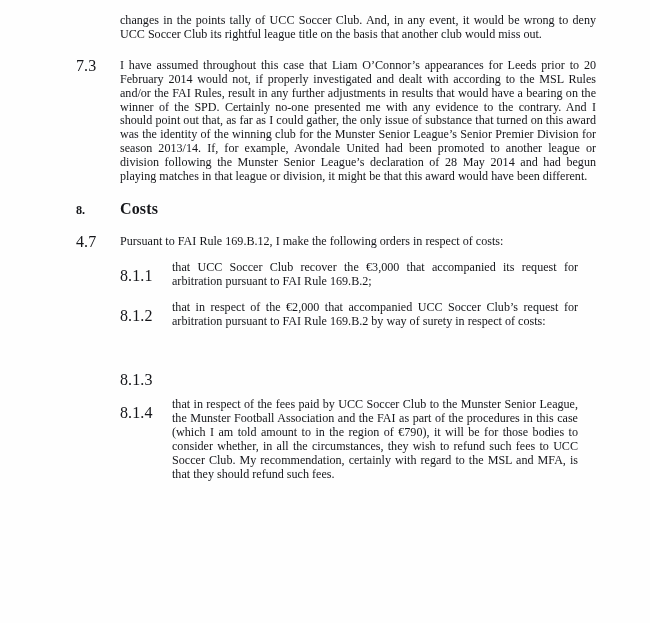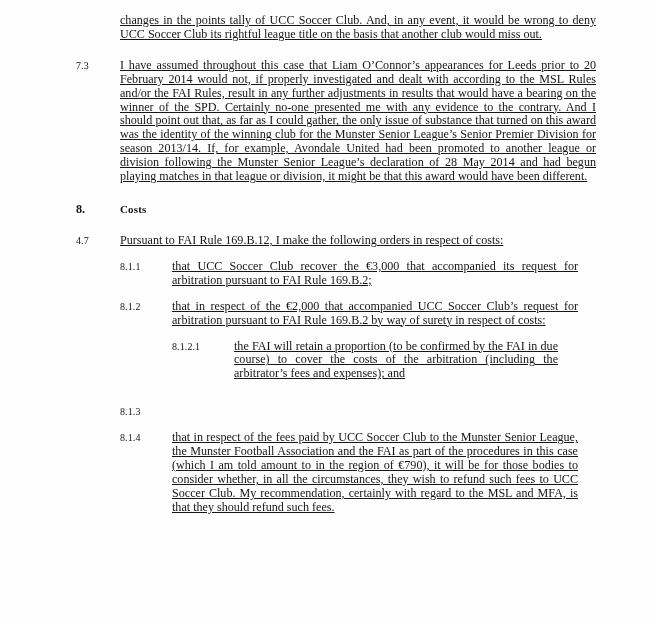--- a/index.html
+++ b/index.html
@@ -27,65 +27,65 @@
 
   
   .blk {
     display: flex;
     align-items: flex-start;
     width: 100%;
     box-sizing: border-box;
   }
   .num {
     flex: 0 0 auto;
-    font-size: 10px;
+    font-size: 16px;
     line-height: 13.9px;
     letter-spacing: 0.1px;
     white-space: nowrap;
     font-variant-numeric: oldstyle-nums;
   }
   .txt {
     flex: 1 1 auto;
     font-size: 12.1px;
     line-height: 13.9px;
     text-align: justify;
     text-justify: inter-word;
     hyphens: none;
     font-variant-numeric: oldstyle-nums;
   }
-  .txt.last-left { text-align-last: left; text-decoration: underline; }
+  .txt.last-left { text-align-last: left; }
 
   
   .lvl0 { padding-left: 44px; padding-right: 4px; }
   .lvl0 .txt { }
 
   
   .lvl1 { padding-right: 4px; }
   .lvl1 .num { width: 44px; }
 
   
   .lvl2 { padding-left: 44px; padding-right: 22px; }
-  .lvl2 .num { width: 52px; }
+  .lvl2 .num { width: 52px; margin-top: 8px; }
 
   
   .lvl3 { padding-left: 96px; padding-right: 42px; }
   .lvl3 .num { width: 62px; }
 
   
   .heading { display: flex; align-items: baseline; }
   .heading .hnum {
     flex: 0 0 44px;
     font-weight: bold;
     font-size: 12.2px;
     line-height: 14px;
     font-variant-numeric: oldstyle-nums;
   }
   .heading .htitle {
     font-weight: bold;
-    font-size: 11px;
+    font-size: 16px;
     line-height: 14px;
     letter-spacing: 0.15px;
   }
 
   
   .gap-para   { height: 17px; }
   .gap-head   { height: 18px; }
   .gap-sub    { height: 12px; }
   .gap-item   { height: 12px; }
 </style>
@@ -128,24 +128,20 @@
 
   <div class="gap-item"></div>
 
   <div class="blk lvl2">
     <div class="num">8.1.2</div>
     <div class="txt last-left">that in respect of the €2,000 that accompanied UCC Soccer Club’s request for arbitration pursuant to FAI Rule 169.B.2 by way of surety in respect of costs:</div>
   </div>
 
   <div class="gap-item"></div>
 
-  <div class="blk lvl3">
-    <div class="num">8.1.2.1</div>
-    <div class="txt last-left">the FAI will retain a proportion (to be confirmed by the FAI in due course) to cover the costs of the arbitration (including the arbitrator’s fees and expenses); and</div>
-  </div>
 
   <div class="gap-item"></div>
 
 
   <div class="gap-item"></div>
 
   <div class="blk lvl2">
     <div class="num">8.1.3</div>
   </div>
 

